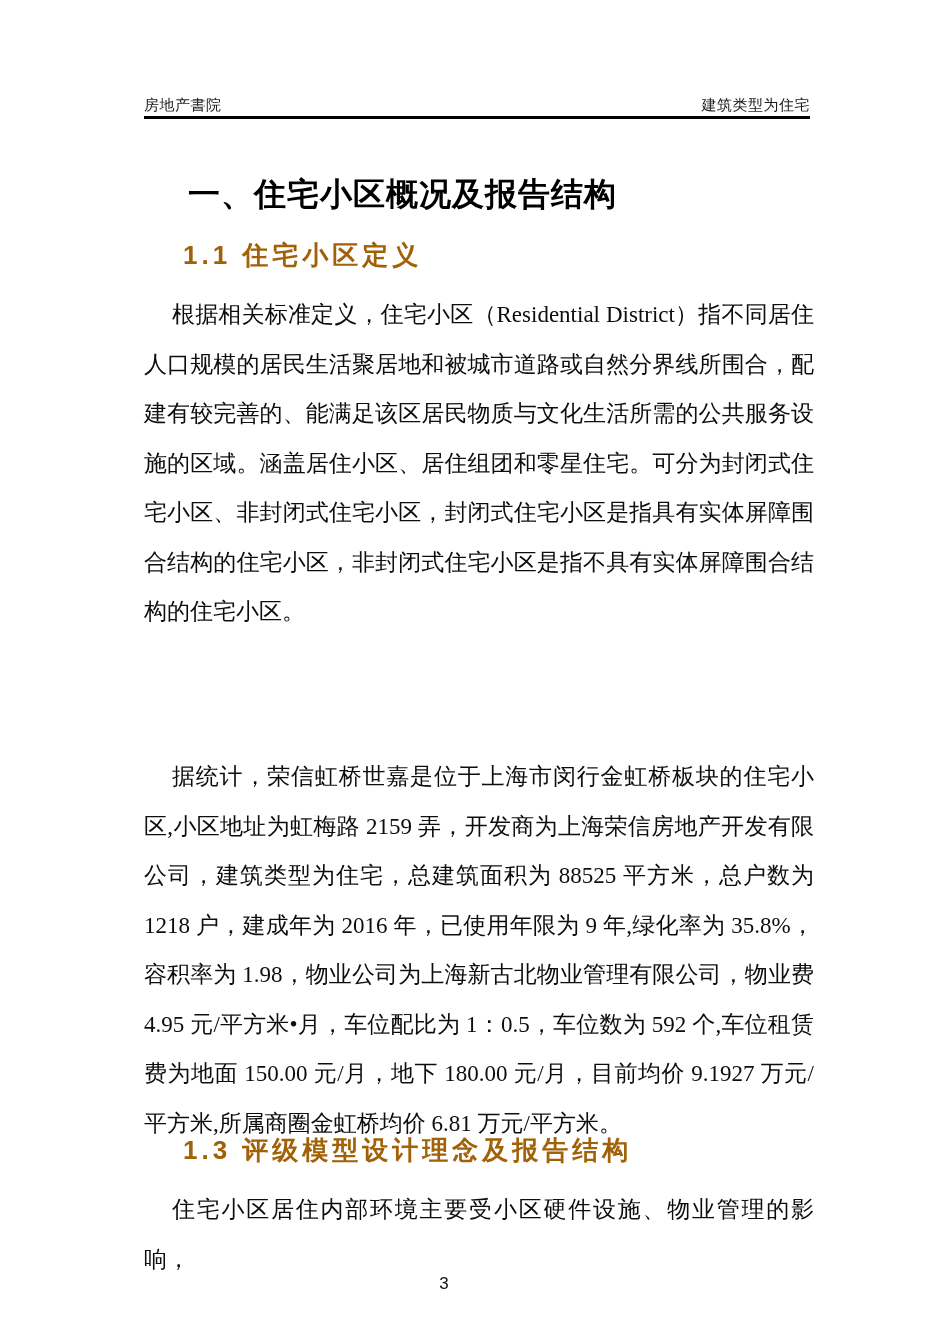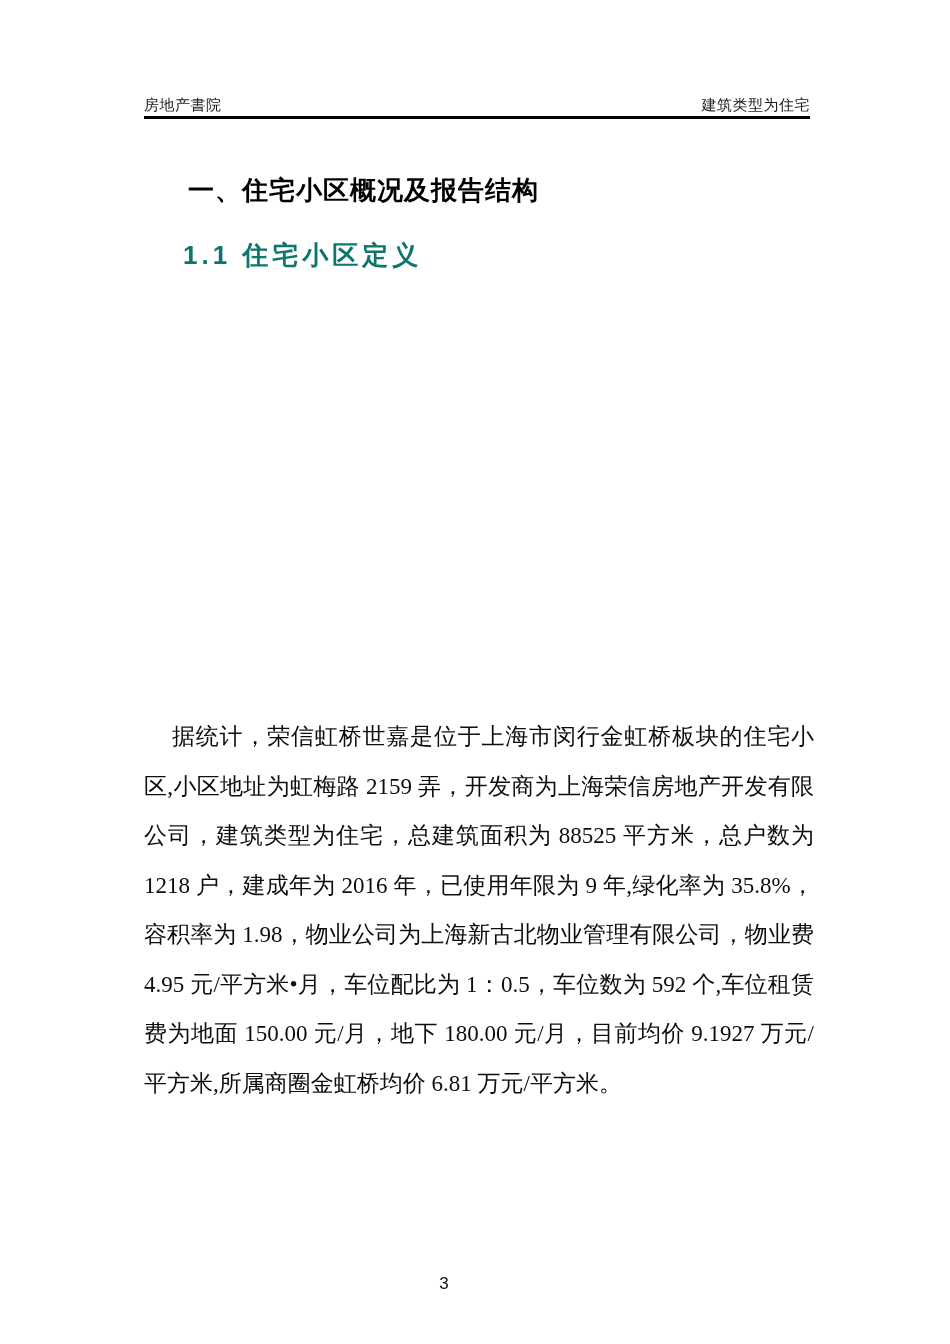--- a/index.html
+++ b/index.html
@@ -33,52 +33,52 @@
     width: 666px;
     height: 3px;
     background: #000000;
   }
   .doc-title {
     position: absolute;
     left: 188px;
     top: 145px;
     font-family: "Liberation Sans", "DejaVu Sans", sans-serif;
     font-weight: bold;
-    font-size: 26px;
+    font-size: 32px;
     letter-spacing: 1px;
     color: #000000;
     white-space: nowrap;
   }
   .sec-heading {
     position: absolute;
     left: 183px;
     font-family: "Liberation Sans", "DejaVu Sans", sans-serif;
     font-weight: bold;
     font-size: 26px;
     letter-spacing: 4px;
-    color: #0f766e;
+    color: #a16207;
     white-space: nowrap;
   }
   .h11 { top: 210px; }
   .h12 { top: 631px; }
   .h13 { top: 1105px; }
   .para {
     position: absolute;
     left: 144px;
     width: 670px;
     font-family: "Liberation Serif", "DejaVu Serif", serif;
     font-size: 23px;
     line-height: 49.5px;
     text-indent: 28px;
     text-align: justify;
     text-justify: inter-ideograph;
     color: #0d0d0d;
   }
   .p1 { top: 262px; }
-  .p2 { top: 684px; }
+  .p2 { top: 724px; }
   .p3 { top: 1157px; }
   .page-number {
     position: absolute;
     left: 0;
     top: 1246px;
     width: 100%;
     text-align: center;
     font-family: "Liberation Sans", "DejaVu Sans", sans-serif;
     font-size: 17px;
     color: #111111;
@@ -91,19 +91,22 @@
 
   <div class="header">
     <span>房地产書院</span>
     <span>建筑类型为住宅</span>
   </div>
   <div class="header-rule"></div>
 
   <div class="doc-title">一、住宅小区概况及报告结构</div>
 
   <div class="sec-heading h11">1.1 住宅小区定义</div>
+  <p class="para p1">根据相关标准定义，住宅小区（Residential District）指不同居住人口规模的居民生活聚居地和被城市道路或自然分界线所围合，配建有较完善的、能满足该区居民物质与文化生活所需的公共服务设施的区域。涵盖居住小区、居住组团和零星住宅。可分为封闭式住宅小区、非封闭式住宅小区，封闭式住宅小区是指具有实体屏障围合结构的住宅小区，非封闭式住宅小区是指不具有实体屏障围合结构的住宅小区。</p>
 
   <p class="para p2">据统计，荣信虹桥世嘉是位于上海市闵行金虹桥板块的住宅小区,小区地址为虹梅路 2159 弄，开发商为上海荣信房地产开发有限公司，建筑类型为住宅，总建筑面积为 88525 平方米，总户数为 1218 户，建成年为 2016 年，已使用年限为 9 年,绿化率为 35.8%，容积率为 1.98，物业公司为上海新古北物业管理有限公司，物业费 4.95 元/平方米•月，车位配比为 1：0.5，车位数为 592 个,车位租赁费为地面 150.00 元/月，地下 180.00 元/月，目前均价 9.1927 万元/平方米,所属商圈金虹桥均价 6.81 万元/平方米。</p>
 
+  <div class="sec-heading h13">1.3 评级模型设计理念及报告结构</div>
+  <p class="para p3">住宅小区居住内部环境主要受小区硬件设施、物业管理的影响，</p>
 
   <div class="page-number">3</div>
 
 </div>
 
 </body></html>

